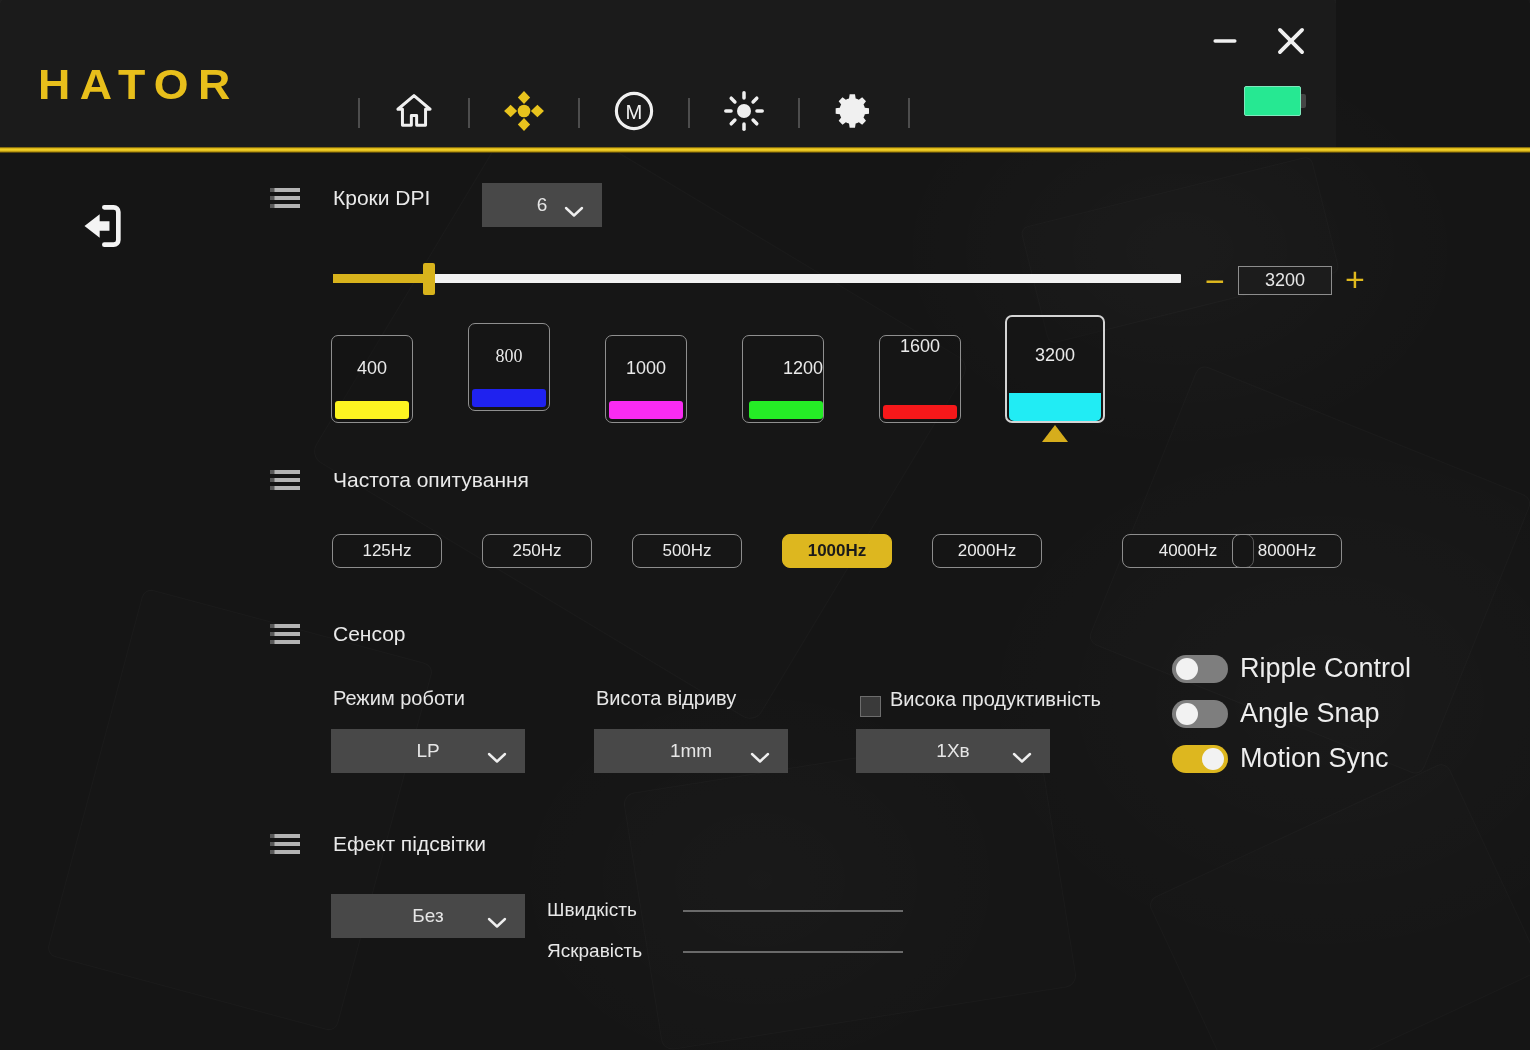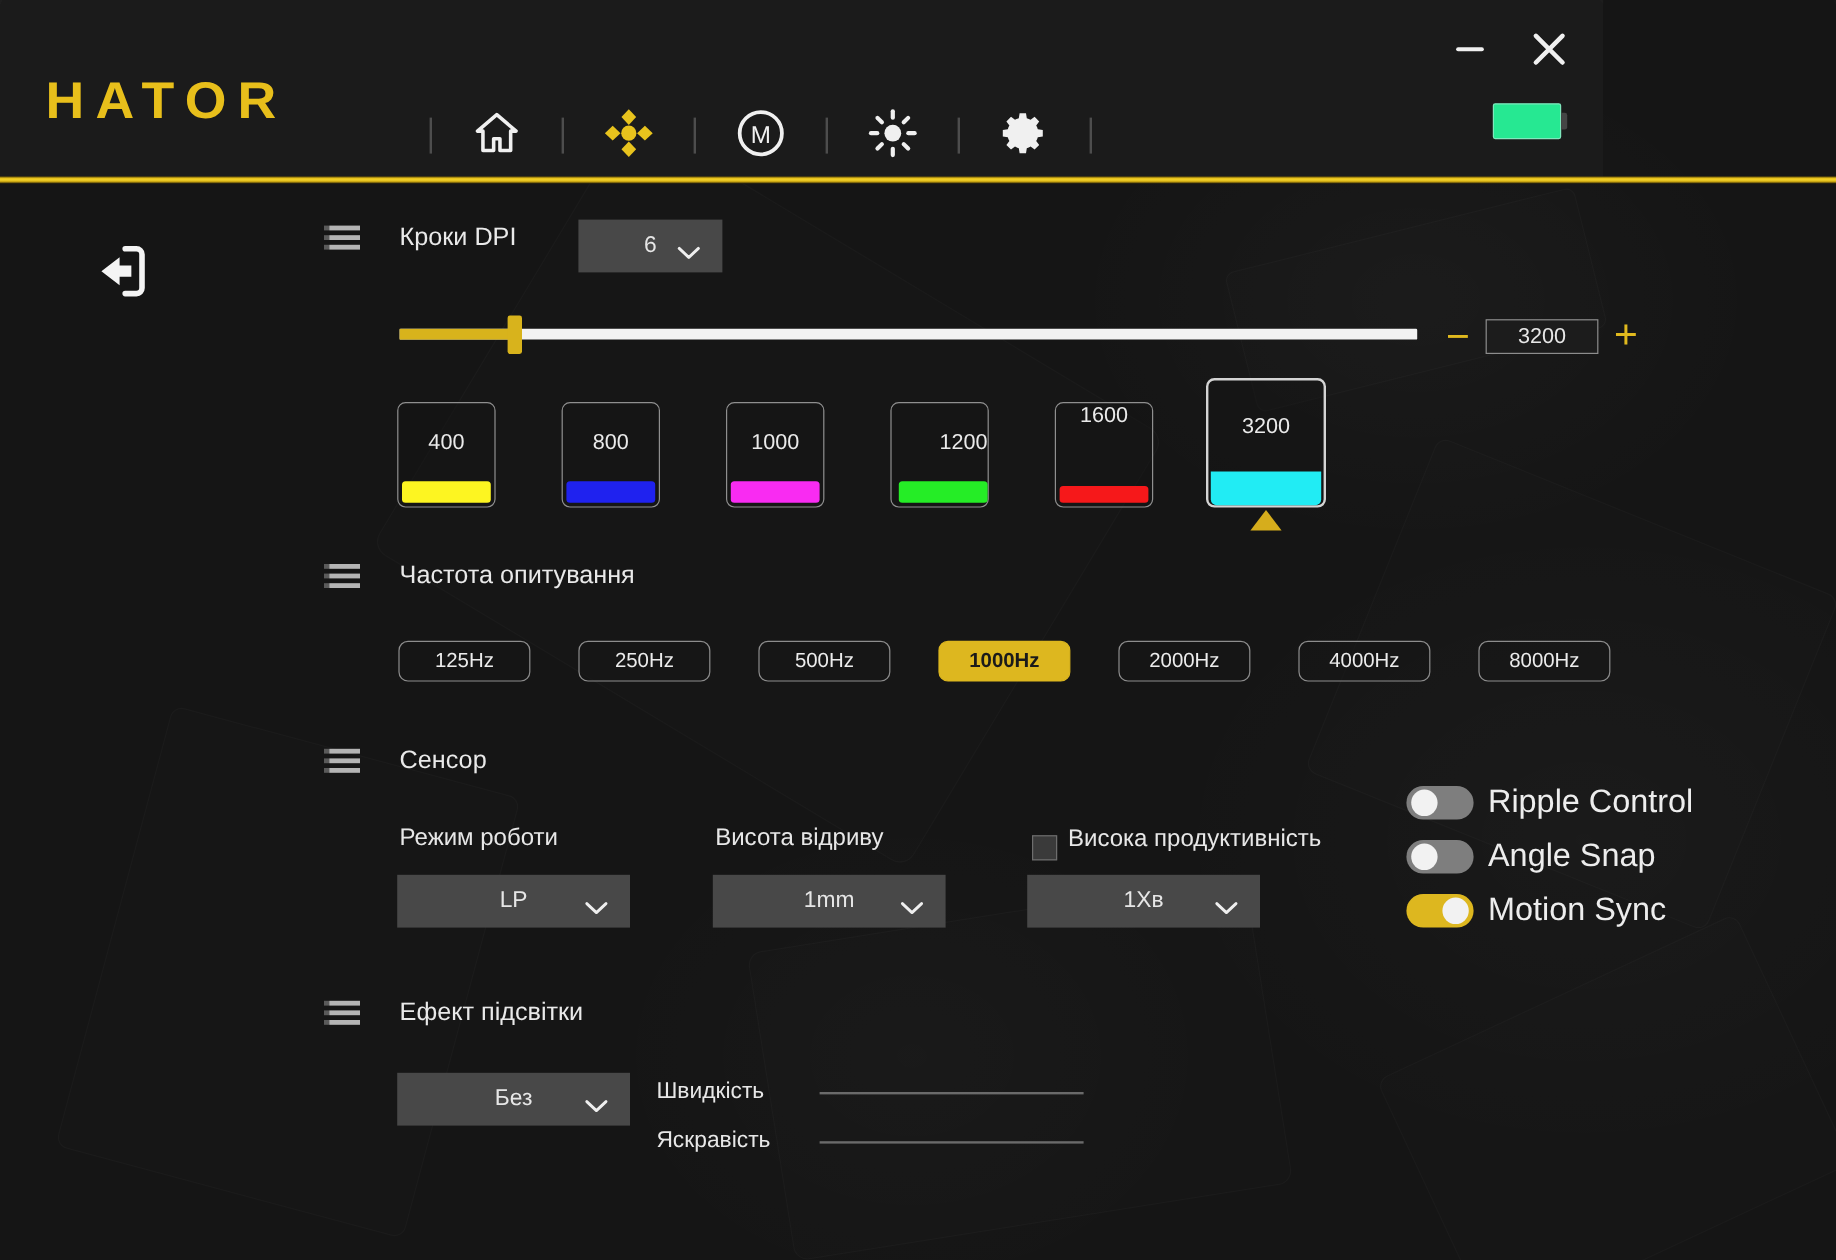--- a/index.html
+++ b/index.html
@@ -465,21 +465,21 @@
 
   <div id="dpi-minus">−</div>
   <div id="dpi-value">3200</div>
   <div id="dpi-plus">+</div>
 
   <div id="dpi-presets">
     <div class="preset" style="left:0px;top:20px;">
       <div class="pv">400</div>
       <div class="pc" style="background:#fdf521;"></div>
     </div>
-    <div class="preset" style="left:137px;top:20px;">
+    <div class="preset" style="left:137px;top:8px;font-family:Liberation Serif, serif;">
       <div class="pv">800</div>
       <div class="pc" style="background:#1f22ef;"></div>
     </div>
     <div class="preset" style="left:274px;top:20px;">
       <div class="pv">1000</div>
       <div class="pc" style="background:#f92bf2;"></div>
     </div>
     <div class="preset" style="left:411px;top:20px;align-items:flex-end;">
       <div class="pv">1200</div>
       <div class="pc" style="background:#25ed26;"></div>
@@ -500,21 +500,21 @@
       <i></i>
       <i></i>
   </div>
   <div class="sec-title" style="left:333px;top:468px;">Частота опитування</div>
 
   <div class="poll-btn" style="left:332px;top:534px;width:110px;">125Hz</div>
   <div class="poll-btn" style="left:482px;top:534px;width:110px;">250Hz</div>
   <div class="poll-btn" style="left:632px;top:534px;width:110px;">500Hz</div>
   <div class="poll-btn active" style="left:782px;top:534px;width:110px;">1000Hz</div>
   <div class="poll-btn" style="left:932px;top:534px;width:110px;">2000Hz</div>
-  <div class="poll-btn" style="left:1082px;top:534px;width:110px;">4000Hz</div>
+  <div class="poll-btn" style="left:1122px;top:534px;width:132px;">4000Hz</div>
   <div class="poll-btn" style="left:1232px;top:534px;width:110px;">8000Hz</div>
 
   <div class="list-icon" style="left:270px;top:624px;">
     <i></i>
       <i></i>
       <i></i>
   </div>
   <div class="sec-title" style="left:333px;top:622px;">Сенсор</div>
 
   <div class="field-label" style="left:333px;top:687px;">Режим роботи</div>

